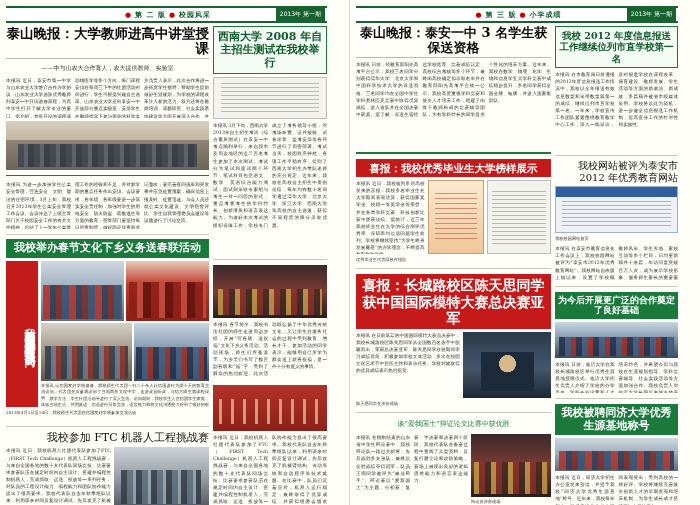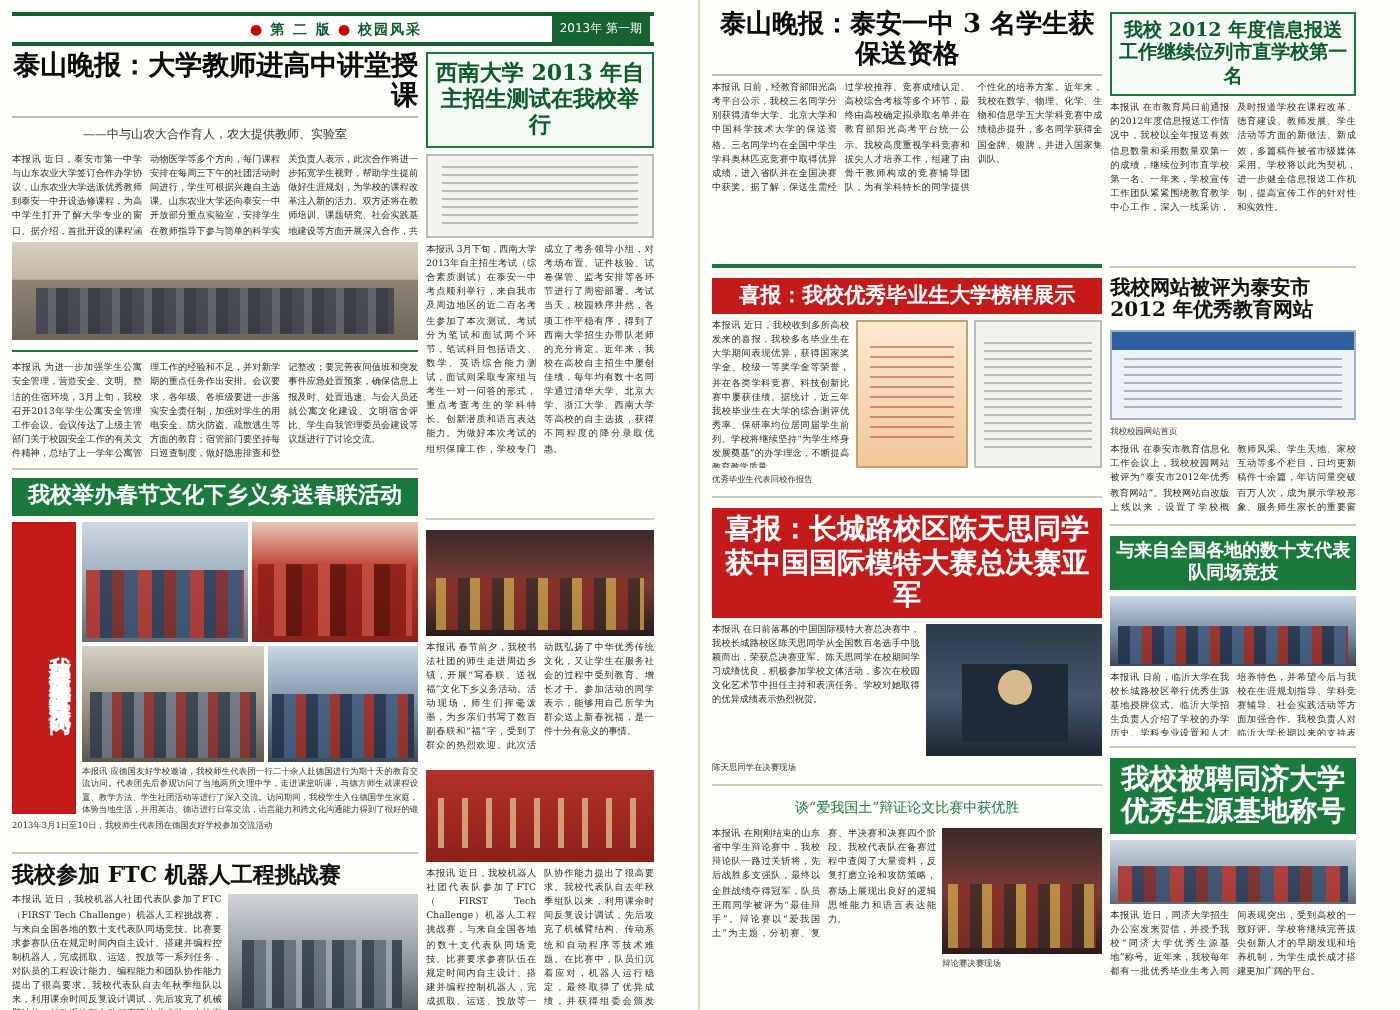--- a/index.html
+++ b/index.html
@@ -70,21 +70,21 @@
     font-family:"DejaVu Serif","Liberation Serif",serif;
   }
   .hl-box{
     border:1px solid #1a7a3c;color:#0d5c2a;font-weight:bold;
     text-align:center;padding:3px 2px;line-height:1.2;
     font-family:"DejaVu Serif","Liberation Serif",serif;
     background:#f4fbf5;
   }
   .hl-plain{
     font-family:"DejaVu Serif","Liberation Serif",serif;
-    font-weight:bold;text-align:left;color:#111;line-height:1.15;
+    font-weight:normal;text-align:right;color:#111;line-height:1.15;
   }
   .subhl{
     font-size:6px;color:#333;text-align:center;
     font-family:"DejaVu Serif","Liberation Serif",serif;
     line-height:1.3;margin:2px 0;
   }
 
   
   .body-txt{
     font-size:4.6px;line-height:1.55;color:#2a2a2a;
@@ -272,34 +272,40 @@
         <div class="rule"></div>
 
         <div class="hl-plain" style="font-size:11px;">我校参加 FTC 机器人工程挑战赛</div>
         <div style="display:flex;gap:3px;" class="grow">
           <div class="body-txt" style="flex:1.1;overflow:hidden;">本报讯 近日，我校机器人社团代表队参加了FTC（FIRST Tech Challenge）机器人工程挑战赛，与来自全国各地的数十支代表队同场竞技。比赛要求参赛队伍在规定时间内自主设计、搭建并编程控制机器人，完成抓取、运送、投放等一系列任务，对队员的工程设计能力、编程能力和团队协作能力提出了很高要求。我校代表队自去年秋季组队以来，利用课余时间反复设计调试，先后攻克了机械臂结构、传动系统和自动程序等技术难题。在比赛中，队员们沉着应对，机器人运行稳定，最终取得了优异成绩，并获得组委会颁发的“最佳设计奖”。</div>
           <div class="photo ph-robot" style="flex:1;"></div>
         </div>
       </div>
 
       <div class="col" style="width:120px;">
-        <div class="hl-box" style="font-size:11px;">西南大学 2013 年自主招生测试在我校举行</div>
+        <div class="hl-box" style="font-size:11px;">西南大学 2008 年自主招生测试在我校举行</div>
         <div class="photo ph-doc" style="height:46px;"></div>
         <div class="body-txt c2" style="height:150px;">本报讯 3月下旬，西南大学2013年自主招生考试（综合素质测试）在泰安一中考点顺利举行，来自我市及周边地区的近二百名考生参加了本次测试。考试分为笔试和面试两个环节，笔试科目包括语文、数学、英语综合能力测试，面试则采取专家组与考生一对一问答的形式，重点考查考生的学科特长、创新潜质和语言表达能力。为做好本次考试的组织保障工作，学校专门成立了考务领导小组，对考场布置、证件核验、试卷保管、监考安排等各环节进行了周密部署。考试当天，校园秩序井然，各项工作平稳有序，得到了西南大学招生办带队老师的充分肯定。近年来，我校在高校自主招生中屡创佳绩，每年均有数十名同学通过清华大学、北京大学、浙江大学、西南大学等高校的自主选拔，获得不同程度的降分录取优惠。</div>
         <div class="rule"></div>
         <div class="photo ph-stage" style="height:60px;"></div>
         <div class="body-txt c2" style="height:70px;">本报讯 春节前夕，我校书法社团的师生走进周边乡镇，开展“写春联、送祝福”文化下乡义务活动。活动现场，师生们挥毫泼墨，为乡亲们书写了数百副春联和“福”字，受到了群众的热烈欢迎。此次活动既弘扬了中华优秀传统文化，又让学生在服务社会的过程中受到教育、增长才干。参加活动的同学表示，能够用自己所学为群众送上新春祝福，是一件十分有意义的事情。</div>
         <div class="photo ph-banner" style="height:52px;"></div>
         <div class="body-txt c2 grow">本报讯 近日，我校机器人社团代表队参加了FTC（FIRST Tech Challenge）机器人工程挑战赛，与来自全国各地的数十支代表队同场竞技。比赛要求参赛队伍在规定时间内自主设计、搭建并编程控制机器人，完成抓取、运送、投放等一系列任务，对队员的工程设计能力、编程能力和团队协作能力提出了很高要求。我校代表队自去年秋季组队以来，利用课余时间反复设计调试，先后攻克了机械臂结构、传动系统和自动程序等技术难题。在比赛中，队员们沉着应对，机器人运行稳定，最终取得了优异成绩，并获得组委会颁发的“最佳设计奖”。</div>
       </div>
     </div>
   </div>
 
   <div class="sheet">
 
+    <div class="masthead">
+      <span class="mast-center">
+        <span class="dot">●</span><span>第 三 版</span><span class="dot">●</span><span>小学成绩</span>
+      </span>
+      <span class="mast-right">2013年 第一期</span>
+    </div>
 
     <div class="cols">
 
       <div class="col" style="width:205px;">
 
         <div class="hl-main" style="font-size:13px;text-align:center;">泰山晚报：泰安一中 3 名学生获保送资格</div>
         <div class="body-txt c3" style="height:86px;">本报讯 日前，经教育部阳光高考平台公示，我校三名同学分别获得清华大学、北京大学和中国科学技术大学的保送资格。三名同学均在全国中学生学科奥林匹克竞赛中取得优异成绩，进入省队并在全国决赛中获奖。据了解，保送生需经过学校推荐、竞赛成绩认定、高校综合考核等多个环节，最终由高校确定拟录取名单并在教育部阳光高考平台统一公示。我校高度重视学科竞赛和拔尖人才培养工作，组建了由骨干教师构成的竞赛辅导团队，为有学科特长的同学提供个性化的培养方案。近年来，我校在数学、物理、化学、生物和信息学五大学科竞赛中成绩稳步提升，多名同学获得全国金牌、银牌，并进入国家集训队。</div>
 
         <div class="thick-rule"></div>
 
@@ -343,25 +349,25 @@
 
         <div class="rule"></div>
 
         <div class="hl-plain" style="font-size:10px;">我校网站被评为泰安市 2012 年优秀教育网站</div>
         <div class="photo ph-site" style="height:54px;"></div>
         <div class="tiny" style="height:8px;overflow:hidden;">我校校园网站首页</div>
         <div class="body-txt c2" style="height:44px;">本报讯 在泰安市教育信息化工作会议上，我校校园网站被评为“泰安市2012年优秀教育网站”。我校网站自改版上线以来，设置了学校概况、教育教学、德育之窗、教师风采、学生天地、家校互动等多个栏目，日均更新稿件十余篇，年访问量突破百万人次，成为展示学校形象、服务师生家长的重要窗口。学校将继续加大教育信息化投入，推动网络平台与教育教学的深度融合。</div>
 
         <div class="rule"></div>
 
-        <div class="hl-green" style="font-size:9px;">与来自全国各地的数十支代表队同场竞技</div>
+        <div class="hl-green" style="font-size:9px;">为今后开展更广泛的合作奠定了良好基础</div>
         <div class="photo ph-team" style="height:44px;"></div>
         <div class="body-txt c2" style="height:40px;">本报讯 日前，临沂大学在我校长城路校区举行优秀生源基地授牌仪式。临沂大学招生负责人介绍了学校的办学历史、学科专业设置和人才培养特色，并希望今后与我校在生涯规划指导、学科竞赛辅导、社会实践活动等方面加强合作。我校负责人对临沂大学长期以来的支持表示感谢，表示将以此次授牌为新的起点，为高校输送更多德才兼备的优秀学生。</div>
 
         <div class="rule"></div>
 
-        <div class="hl-green" style="font-size:14px;">我校被聘同济大学优秀生源基地称号</div>
+        <div class="hl-green" style="font-size:11px;">我校被聘同济大学优秀生源基地称号</div>
         <div class="photo ph-group" style="height:40px;"></div>
         <div class="body-txt c2 grow">本报讯 近日，同济大学招生办公室发来贺信，并授予我校“同济大学优秀生源基地”称号。近年来，我校每年都有一批优秀毕业生考入同济大学等知名高校，在校期间表现突出，受到高校的一致好评。学校将继续完善拔尖创新人才的早期发现和培养机制，为学生成长成才搭建更加广阔的平台。</div>
       </div>
     </div>
   </div>
 </div>
 
 </body></html>

